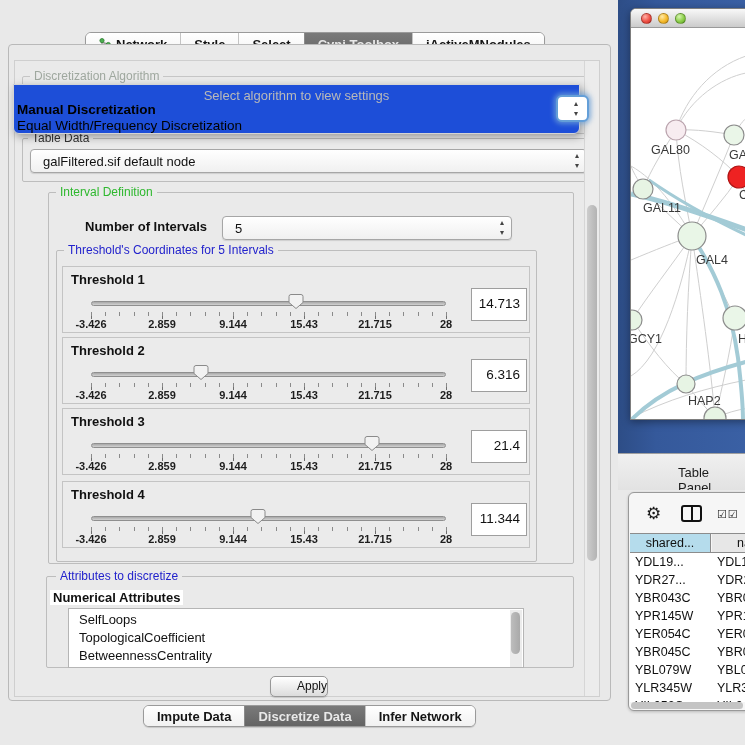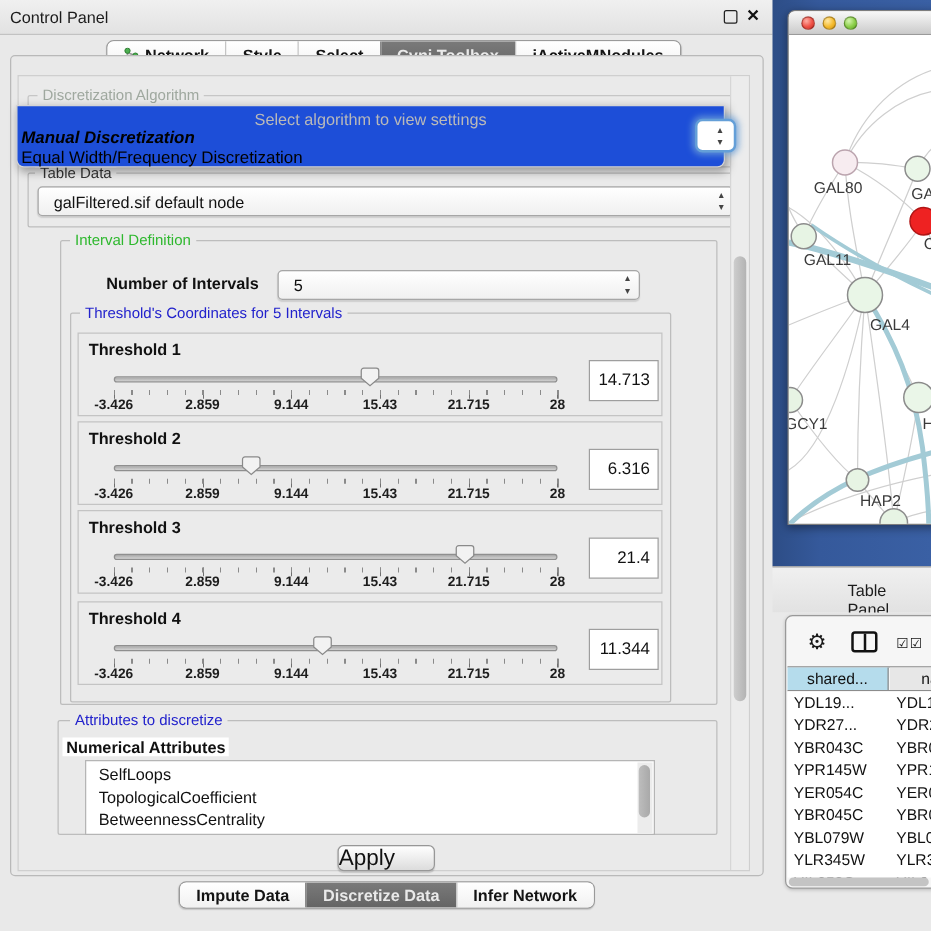--- a/index.html
+++ b/index.html
@@ -47,21 +47,21 @@
   .valbox { position:absolute; left:408px; top:21px; width:56px; height:33px; background:#fff; border:1px solid #9e9e9e; font-size:13.5px; color:#111; text-align:right; padding:7px 6px 0 0; }
 
   .nlist { left:68px; top:608px; width:456px; height:60px; background:#fff; border:1px solid #b5b5b5; overflow:hidden; }
   .nlist-item { position:absolute; left:10px; height:18px; font-size:13px; color:#111; white-space:nowrap; cursor:pointer; }
   .nlist-sb { position:absolute; right:1px; top:1px; width:12px; height:58px; background:#ececec; }
   .nlist-thumb { position:absolute; right:2px; top:2px; width:9px; height:42px; border-radius:5px; background:linear-gradient(90deg,#bdbdbd,#a9a9a9); }
 
   .cp-scroll { left:584px; top:61px; width:15px; height:635px; background:#ececec; border-left:1px solid #d6d6d6; }
   .cp-thumb { position:absolute; left:2px; top:144px; width:10px; height:356px; border-radius:6px; background:linear-gradient(90deg,#cdcdcd,#b3b3b3); }
 
-  .apply-btn { left:270px; top:676px; width:78px; height:21px; border:1px solid #979797; border-radius:5px; background:linear-gradient(#ffffff,#dcdcdc); font-size:18px; color:#111; text-align:left; line-height:19px; cursor:pointer; box-shadow:0 1px 1px rgba(0,0,0,.15); }
+  .apply-btn { left:270px; top:676px; width:58px; height:21px; border:1px solid #979797; border-radius:5px; background:linear-gradient(#ffffff,#dcdcdc); font-size:12px; color:#111; text-align:right; line-height:19px; cursor:pointer; box-shadow:0 1px 1px rgba(0,0,0,.15); }
 
   
   .desktop { left:618px; top:0; width:127px; height:453px; background:linear-gradient(90deg,#2d4d86 0,#35599b 30%,#3a60a4 100%); }
   .net-window { left:630px; top:8px; width:130px; height:412px; border:1px solid #7d7d7d; border-radius:6px 6px 0 0; background:#fff; overflow:hidden; box-shadow:0 2px 8px rgba(0,0,0,.4); }
   .net-titlebar { position:absolute; left:0; top:0; width:100%; height:19px; background:linear-gradient(#f8f8f8,#cbcbcb); border-bottom:1px solid #9a9a9a; }
   .tl { position:absolute; top:4px; width:11px; height:11px; border-radius:50%; border:1px solid rgba(0,0,0,.25); cursor:pointer; }
   .tl.red   { left:10px; background:radial-gradient(circle at 35% 30%, #ffb0a6, #ef5146 55%, #c62b22); }
   .tl.green { left:44px; background:radial-gradient(circle at 35% 30%, #d6f5b0, #8ccf4a 55%, #5ea424); }
   .net-canvas { position:absolute; left:0; top:19px; width:130px; height:393px; }
 
@@ -82,25 +82,20 @@
   .td2 { position:absolute; left:87px; top:0; width:42px; font-size:12.5px; color:#111; line-height:18px; white-space:nowrap; overflow:hidden; }
   .tbl-hsb { position:absolute; left:2px; top:209px; width:112px; height:7px; border-radius:4px; background:#c4c4c4; cursor:pointer; }
 
   svg text { font-family:"Liberation Sans", sans-serif; }
 </style>
 </head>
 <body>
 
 <div id="root">
 
-  <div class="abs cp-titlebar">
-    <span class="cp-title">Control Panel</span>
-    <span class="win-float"></span>
-    <span class="win-close">✕</span>
-  </div>
 
   <div class="abs tab-pill" style="left:85px; top:32px;">
     <div class="tab-seg">
       <svg width="12" height="13" viewBox="0 0 12 13">
         <line x1="3" y1="3" x2="3" y2="10" stroke="#9b9b9b" stroke-width="1.4"></line>
         <line x1="3" y1="4" x2="9" y2="6.5" stroke="#9b9b9b" stroke-width="1.4"></line>
         <circle cx="3" cy="2.6" r="2.1" fill="#4caf50" stroke="#2e7d32" stroke-width="0.8"></circle>
         <circle cx="3" cy="10.3" r="2.1" fill="#4caf50" stroke="#2e7d32" stroke-width="0.8"></circle>
         <circle cx="9.3" cy="6.5" r="2.1" fill="#4caf50" stroke="#2e7d32" stroke-width="0.8"></circle>
       </svg>
@@ -121,21 +116,21 @@
   </div>
 
   <div class="abs outer-panel"></div>
   <div class="abs inner-panel"></div>
 
   <div class="abs group" style="left:22px; top:76px; width:570px; height:58px; border-color:#c6c6c6;"></div>
   <div class="abs group-title" style="left:30px; top:69px; color:#9fa89f;">Discretization Algorithm</div>
 
   <div class="abs popup">
     <div class="popup-prompt">Select algorithm to view settings</div>
-    <div class="popup-item" style="top:17px; font-weight:bold;font-style:italic;">Manual Discretization</div>
+    <div class="popup-item" style="top:17px; font-weight:bold;">Manual Discretization</div>
     <div class="popup-item" style="top:33px;">Equal Width/Frequency Discretization</div>
   </div>
 
   <div class="abs focus-combo">
     <span class="spinner" style="right:9px; top:2px;">
       <span>▴</span>
         <span>▾</span>
     </span>
   </div>
 

